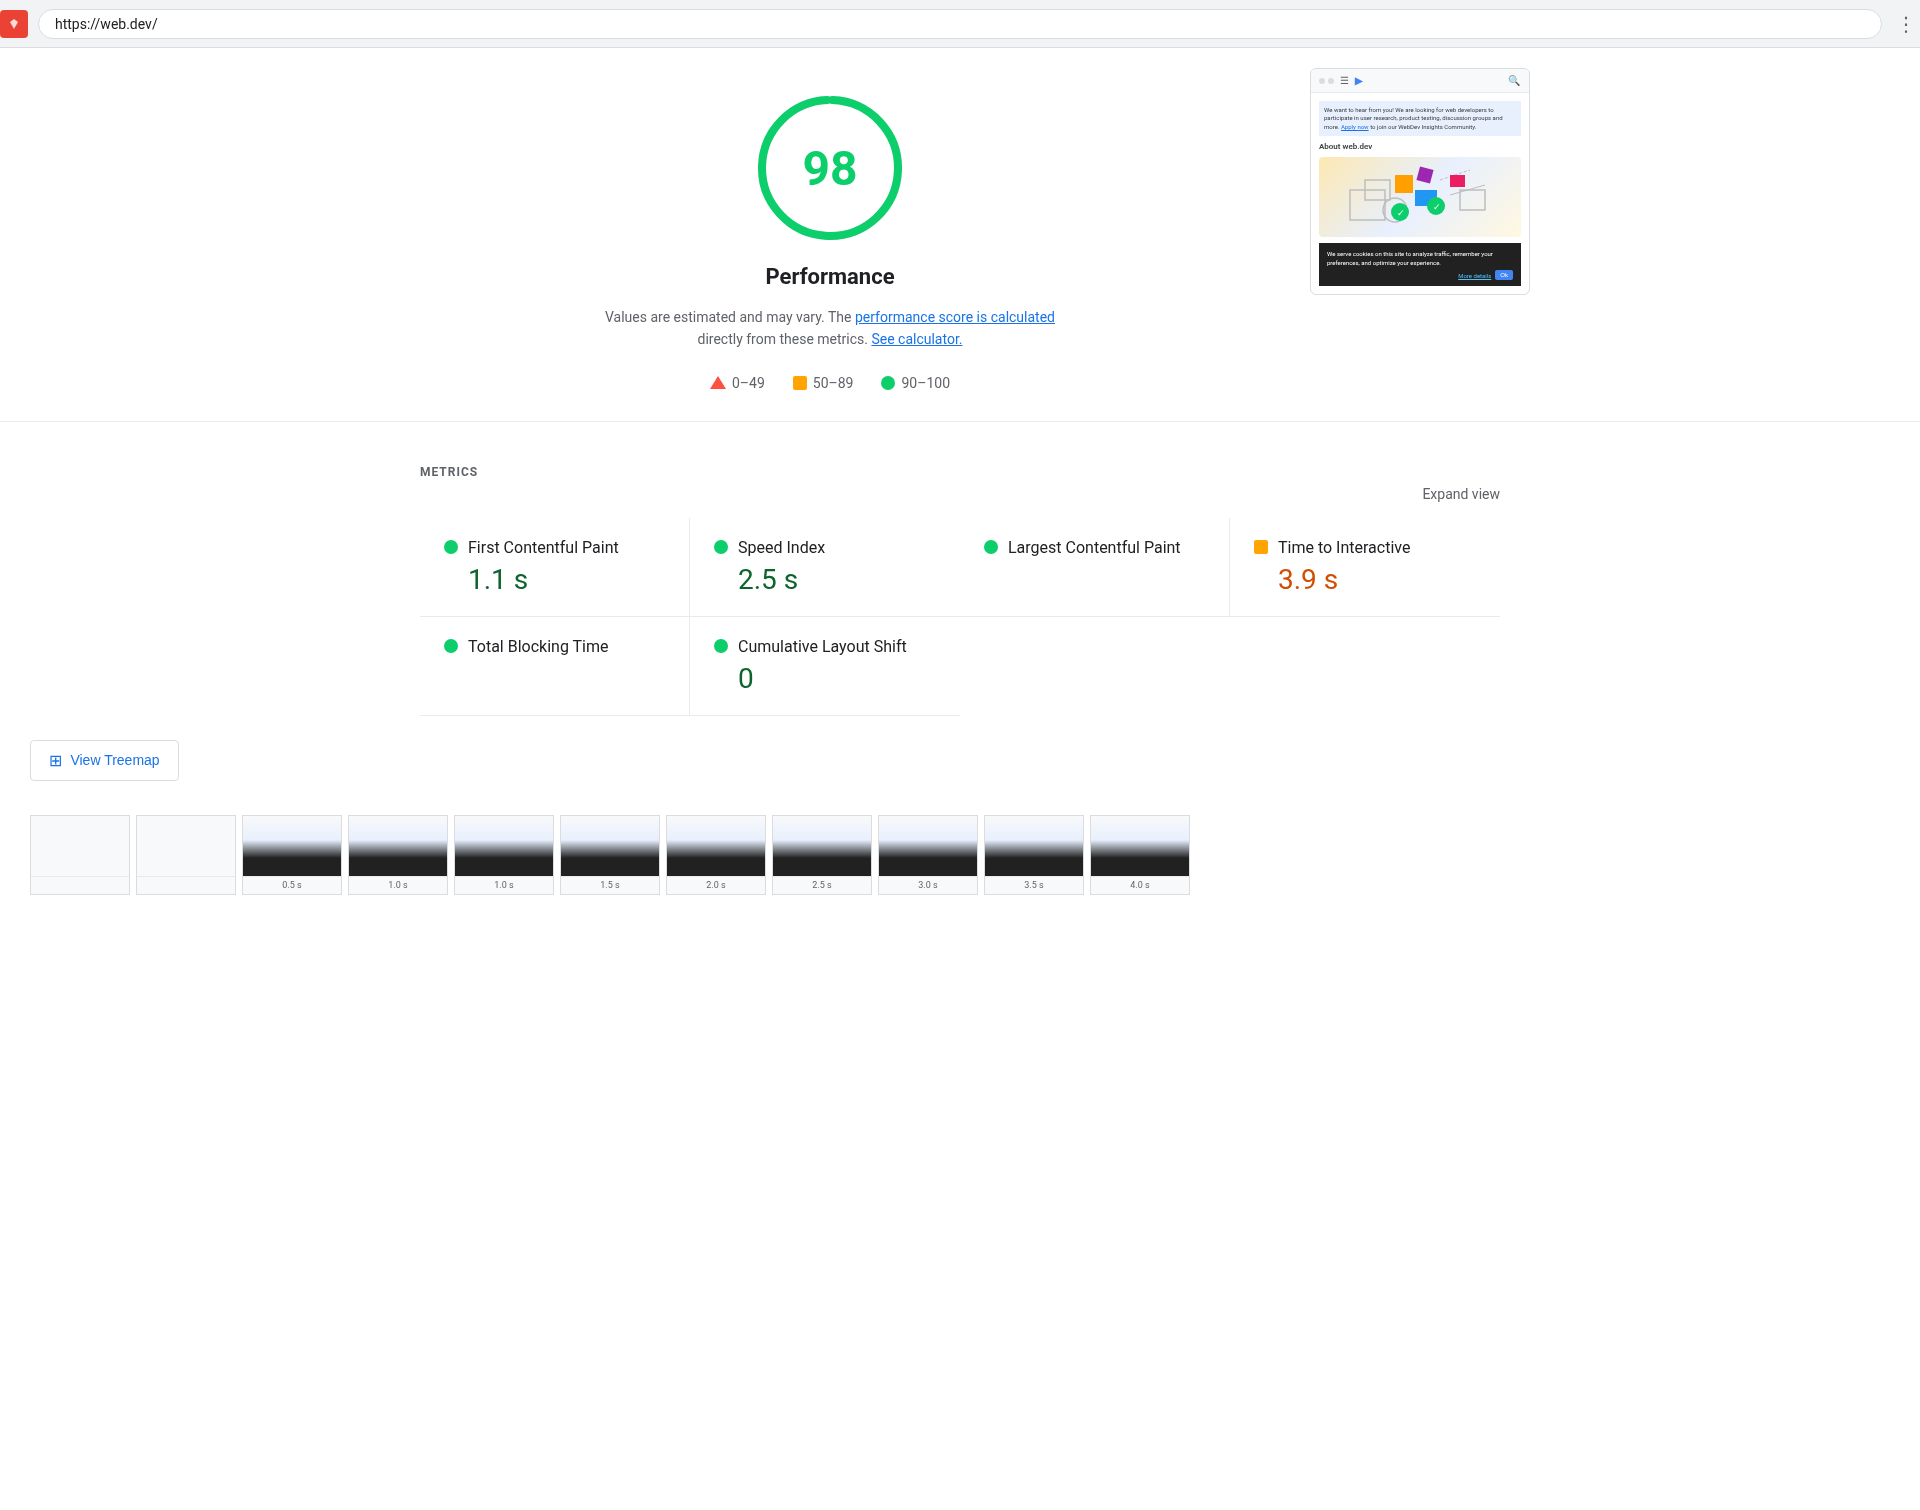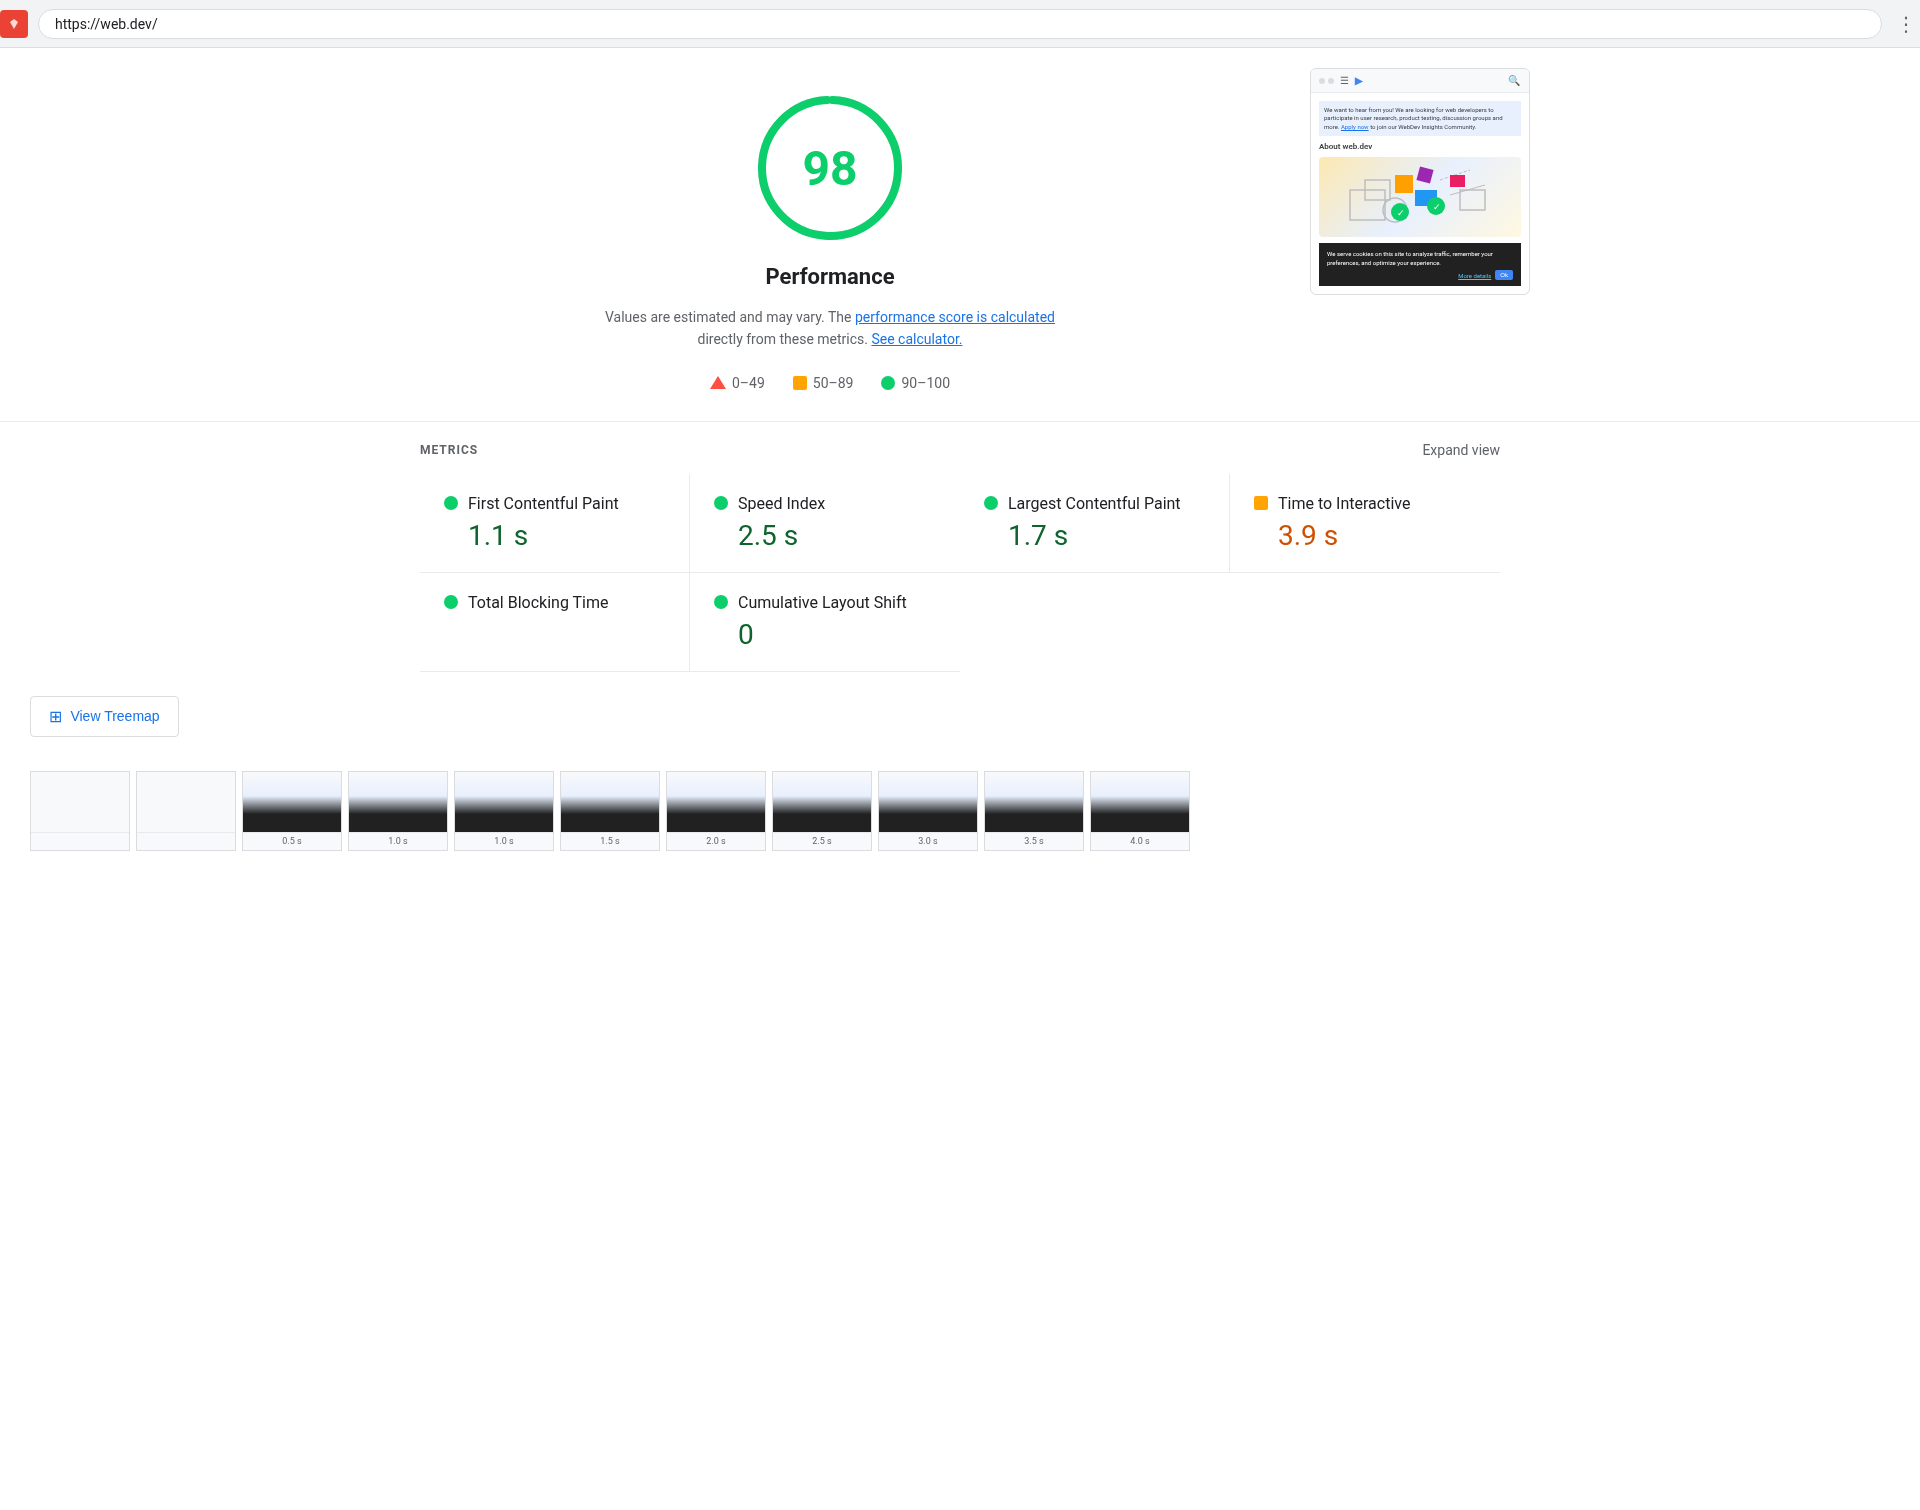--- a/index.html
+++ b/index.html
@@ -255,20 +255,21 @@
       font-size: 12px;
       font-weight: 700;
       letter-spacing: 1px;
       color: #5f6368;
       text-transform: uppercase;
     }
     .expand-view {
       font-size: 14px;
       color: #5f6368;
       cursor: pointer;
+      margin-top: 44px;
     }
 
     .metrics-grid {
       display: grid;
       grid-template-columns: 1fr 1fr 1fr 1fr;
       gap: 0;
     }
     .metric-cell {
       padding: 20px 24px;
       border-bottom: 1px solid #e8eaed;
@@ -499,21 +500,20 @@
         <span class="metric-name">Speed Index</span>
       </div>
       <div class="metric-value metric-value-green">2.5 s</div>
     </div>
 
     <div class="metric-cell">
       <div class="metric-name-row">
         <div class="metric-dot metric-dot-green"></div>
         <span class="metric-name">Largest Contentful Paint</span>
       </div>
-      <div class="metric-value metric-value-green">1.7 s</div>
     </div>
 
     <div class="metric-cell">
       <div class="metric-name-row">
         <div class="metric-dot metric-dot-orange"></div>
         <span class="metric-name">Time to Interactive</span>
       </div>
       <div class="metric-value metric-value-orange">3.9 s</div>
     </div>
 

